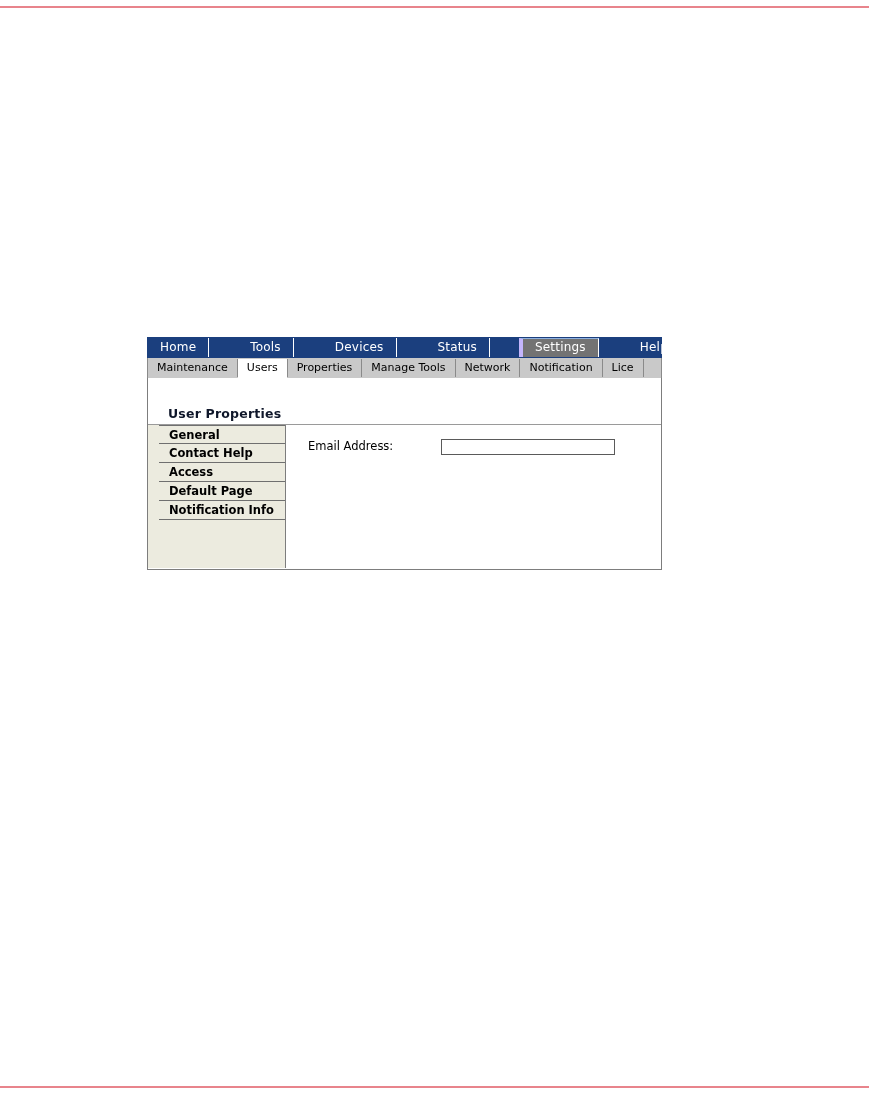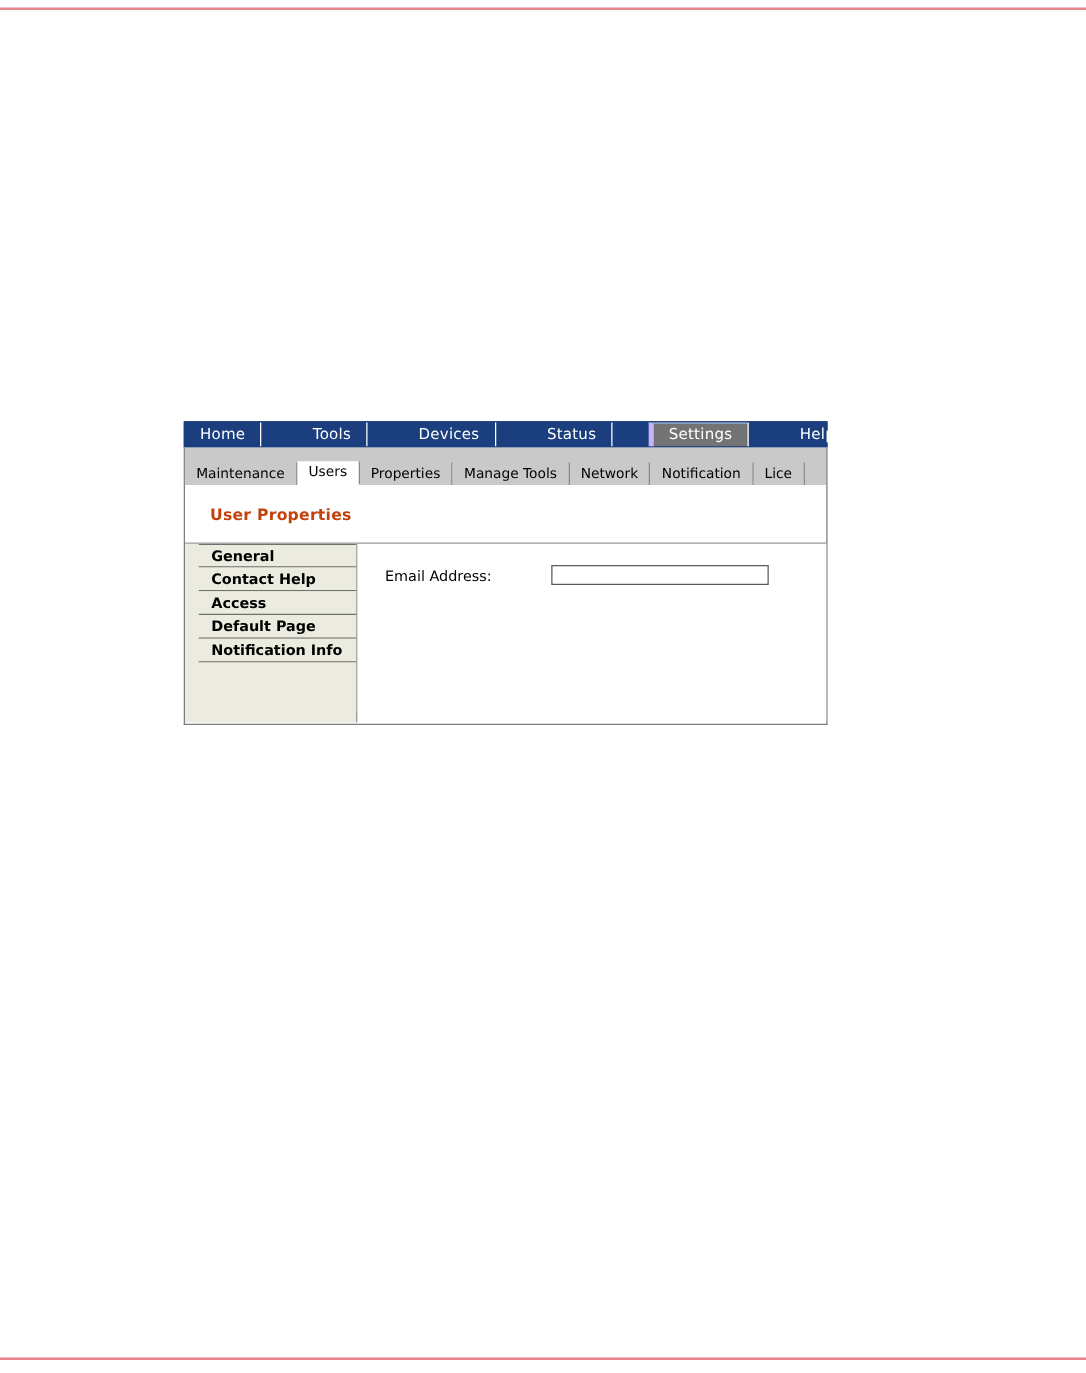--- a/index.html
+++ b/index.html
@@ -64,23 +64,23 @@
     font-weight: bold;
   }
   .nav-primary .nav-filler {
     flex: 1;
     background: #1b3f7e;
   }
 
   
   .nav-secondary {
     display: flex;
-    height: 30px;
+    height: 20px;
     background: #c9c9c9;
-    align-items: flex-end;
+    align-items: center;
     border-left: 1px solid #8a8a8a;
     border-right: 1px solid #8a8a8a;
     box-sizing: border-box;
     overflow: hidden;
   }
   .nav-secondary .subtab {
     font-size: 11px;
     color: #000000;
     line-height: 18px;
     padding: 0 9px;
@@ -105,24 +105,24 @@
   }
   .content-header {
     height: 47px;
     border-bottom: 1px solid #9a9a9a;
     box-sizing: border-box;
     position: relative;
   }
   .page-title {
     position: absolute;
     left: 20px;
-    top: 16px;
+    top: 28px;
     font-size: 12.5px;
     font-weight: bold;
-    color: #c2410c;
+    color: #0f172a;
     letter-spacing: 0.2px;
   }
 
   .content-body {
     display: flex;
     height: 143px;
   }
 
   
   .sidelist {
@@ -155,21 +155,21 @@
 
   
   .form-area {
     flex: 1;
     background: #ffffff;
     padding: 14px 0 0 22px;
     box-sizing: border-box;
   }
   .form-row {
     display: flex;
-    align-items: flex-end;
+    align-items: flex-start;
     margin-bottom: 5px;
     height: 19px;
   }
   .form-label {
     font-size: 11.5px;
     color: #000000;
     width: 133px;
     white-space: nowrap;
   }
   .form-input {

